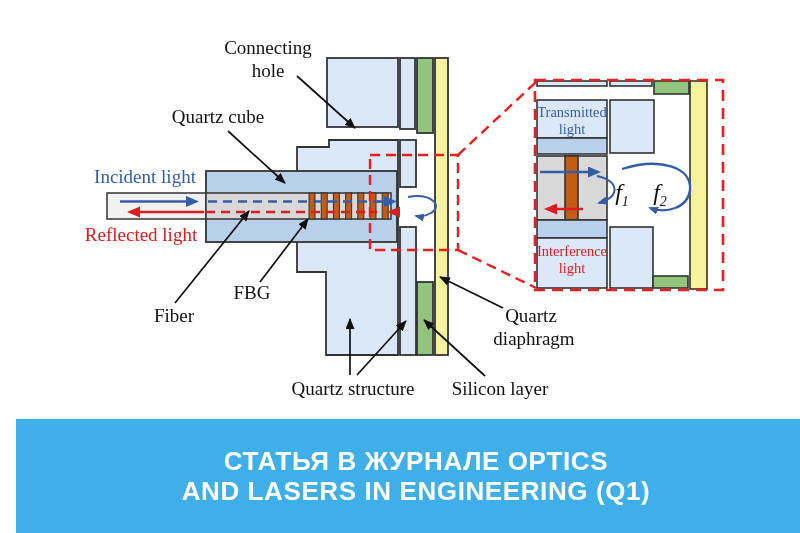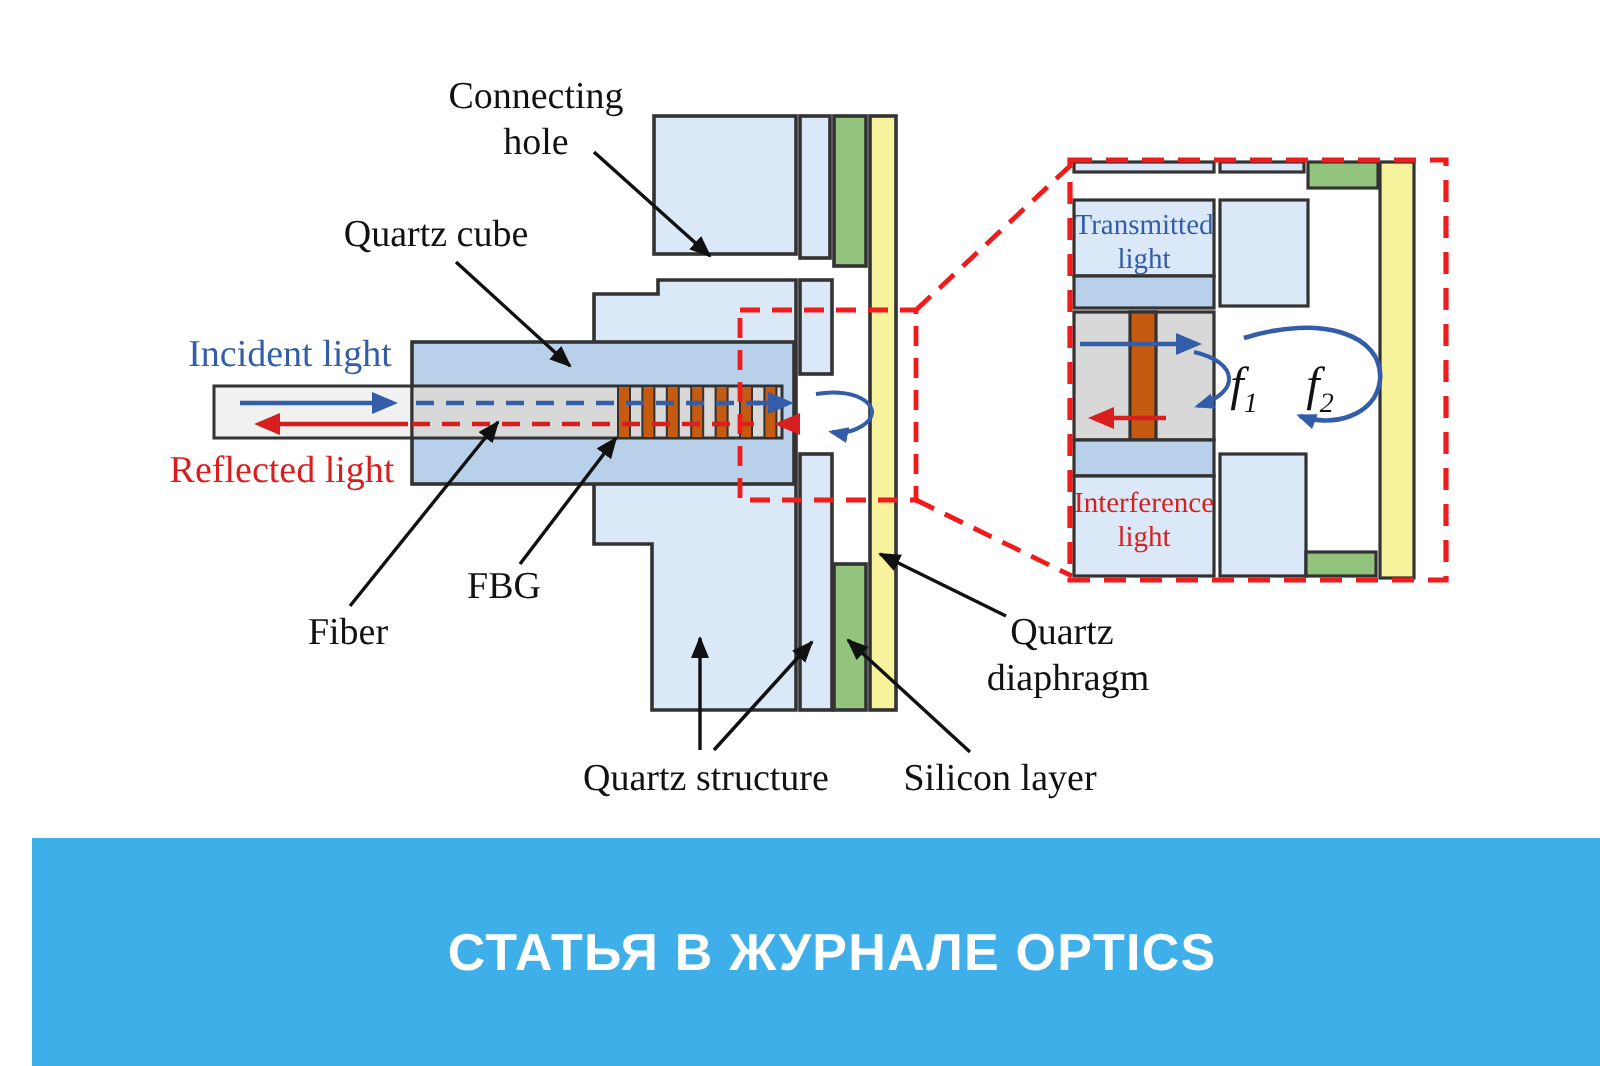--- a/index.html
+++ b/index.html
@@ -134,14 +134,15 @@
         <text class="ins" x="572" y="273" fill="#d81e1e">light</text>
 
         <text x="622" y="200" fill="#111111"><tspan class="fsym">f</tspan><tspan class="fsub" dy="6">1</tspan></text>
         <text x="660" y="200" fill="#111111"><tspan class="fsym">f</tspan><tspan class="fsub" dy="6">2</tspan></text>
       </g>
     </svg>
   </div>
 
   <div class="banner" style="background: rgb(63, 175, 233); color: rgb(255, 255, 255);">
     <div>СТАТЬЯ В ЖУРНАЛЕ OPTICS</div>
+    <div>AND LASERS IN ENGINEERING (Q1)</div>
   </div>
 </div>
 
 </body></html>

